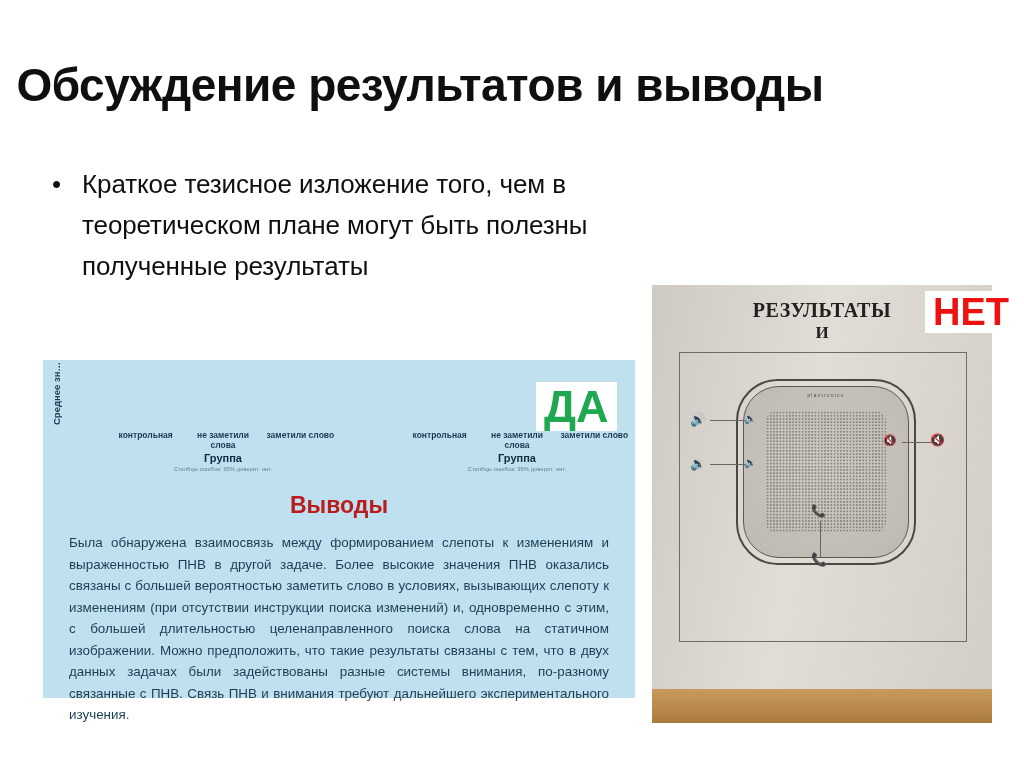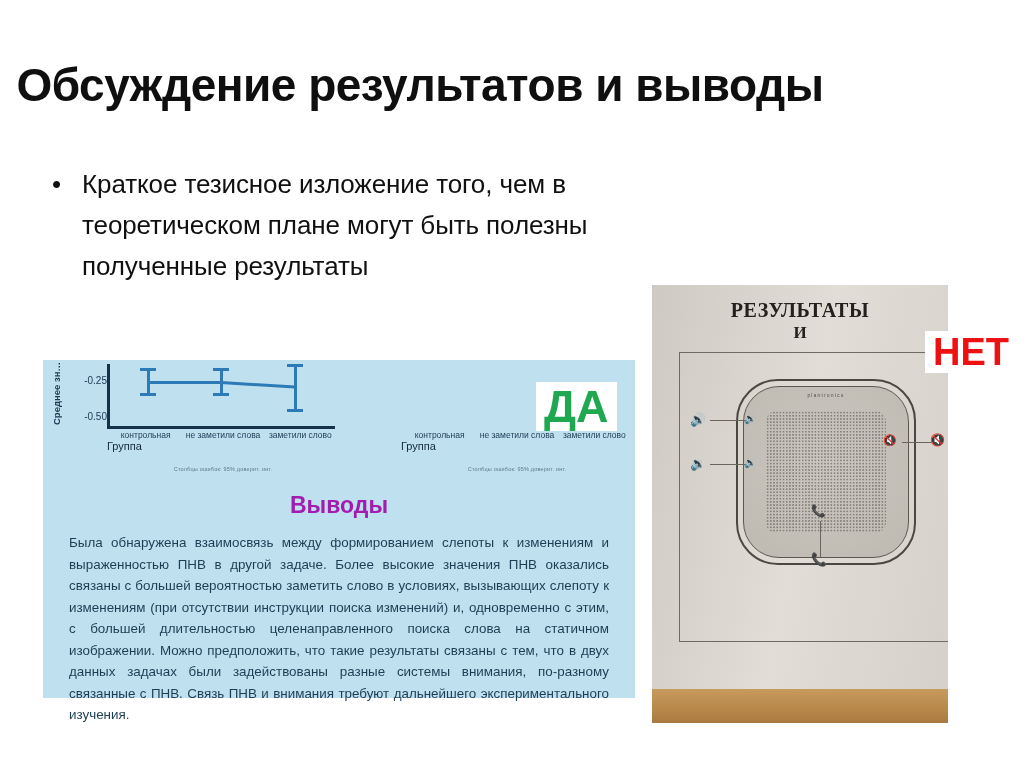--- a/index.html
+++ b/index.html
@@ -115,30 +115,31 @@
     position: absolute;
     left: 58px;
     right: 0;
     top: 70px;
     display: flex;
     justify-content: space-around;
     font-size: 8.5px;
     line-height: 10px;
     color: #1b3a52;
     text-align: center;
+    font-weight: bold;
   }
   .xticks span { width: 33%; }
   .xaxis-title {
     position: absolute;
     left: 58px;
     right: 0;
-    top: 80px;
-    text-align: left;
+    top: 92px;
+    text-align: center;
     font-size: 11px;
-    font-weight: 400;
+    font-weight: 700;
     color: #11293c;
   }
   .chart-note {
     position: absolute;
     left: 58px;
     right: 0;
     top: 106px;
     text-align: center;
     font-size: 5.5px;
     color: #5d7b8c;
@@ -154,21 +155,21 @@
   .eline-d { background: #15222c; }
 
   
   .concl-title {
     position: absolute;
     left: 0; right: 0;
     top: 132px;
     text-align: center;
     font-size: 23px;
     font-weight: 700;
-    color: #a21caf;
+    color: #b91c1c;
   }
   .concl-body {
     position: absolute;
     left: 26px;
     right: 26px;
     top: 172px;
     font-size: 13.4px;
     line-height: 21.5px;
     text-align: justify;
     color: #1c3e53;
@@ -176,28 +177,28 @@
 
   
   .verdict {
     position: absolute;
     font-weight: 700;
     background: #ffffff;
     padding: 2px 8px;
     line-height: 1;
   }
   .verdict-yes { left: 536px; top: 382px; font-size: 45px; color: #1fa850; }
-  .verdict-no  { left: 925px; top: 291px; font-size: 38px; color: #ee1111; margin-top: 40px; }
+  .verdict-no  { left: 925px; top: 291px; font-size: 38px; color: #ee1111; }
 
   
   .photo {
     position: absolute;
     left: 652px;
     top: 285px;
-    width: 296px;
+    width: 340px;
     height: 438px;
     overflow: hidden;
     background: #d7d2cb;
   }
   .photo-paper {
     position: absolute;
     left: 0; top: 0;
     width: 340px;
     height: 404px;
     background:
@@ -312,39 +313,20 @@
   </div>
 </div>
 
 <div class="blue-panel">
 
   <div class="charts-strip">
 
     <div class="chart chart-a">
       <div class="ylabel">Среднее зн…</div>
 
-      <div class="chart-plot">
-        <div class="ytick" style="top:16px;">-0.25</div>
-        <div class="ytick" style="top:52px;">-0.50</div>
-
-        <div class="eline" style="left:38px; top:17px; width:73px;"></div>
-        <div class="eline" style="left:111px; top:17px; width:74px; transform:rotate(3.5deg);"></div>
-
-        <div class="ebar" style="left:37px; top:4px; height:27px;"></div>
-        <div class="ecap" style="left:30px; top:4px;"></div>
-        <div class="ecap" style="left:30px; top:29px;"></div>
-
-        <div class="ebar" style="left:110px; top:4px; height:27px;"></div>
-        <div class="ecap" style="left:103px; top:4px;"></div>
-        <div class="ecap" style="left:103px; top:29px;"></div>
-
-        <div class="ebar" style="left:184px; top:0px; height:47px;"></div>
-        <div class="ecap" style="left:177px; top:0px;"></div>
-        <div class="ecap" style="left:177px; top:45px;"></div>
-      </div>
 
       <div class="xticks">
         <span>контрольная</span>
         <span>не заметили слова</span>
         <span>заметили слово</span>
       </div>
       <div class="xaxis-title">Группа</div>
       <div class="chart-note">Столбцы ошибок: 95% доверит. инт.</div>
     </div>
 

